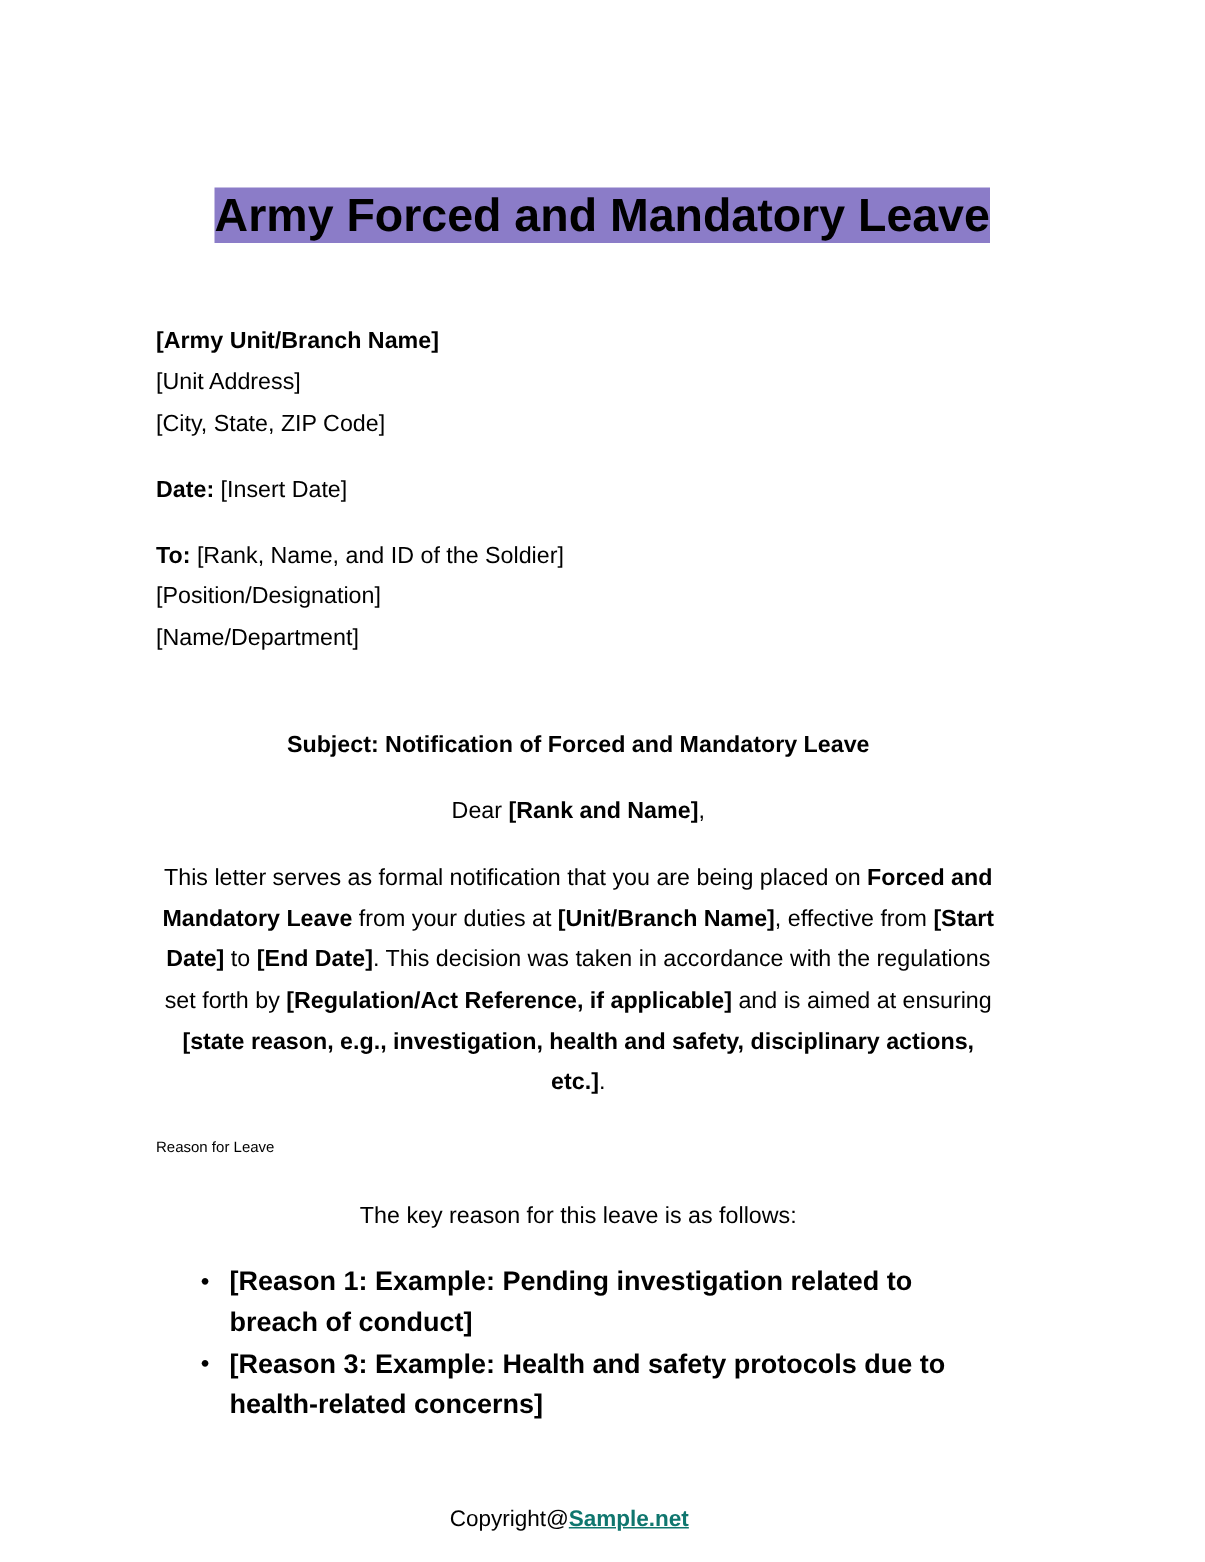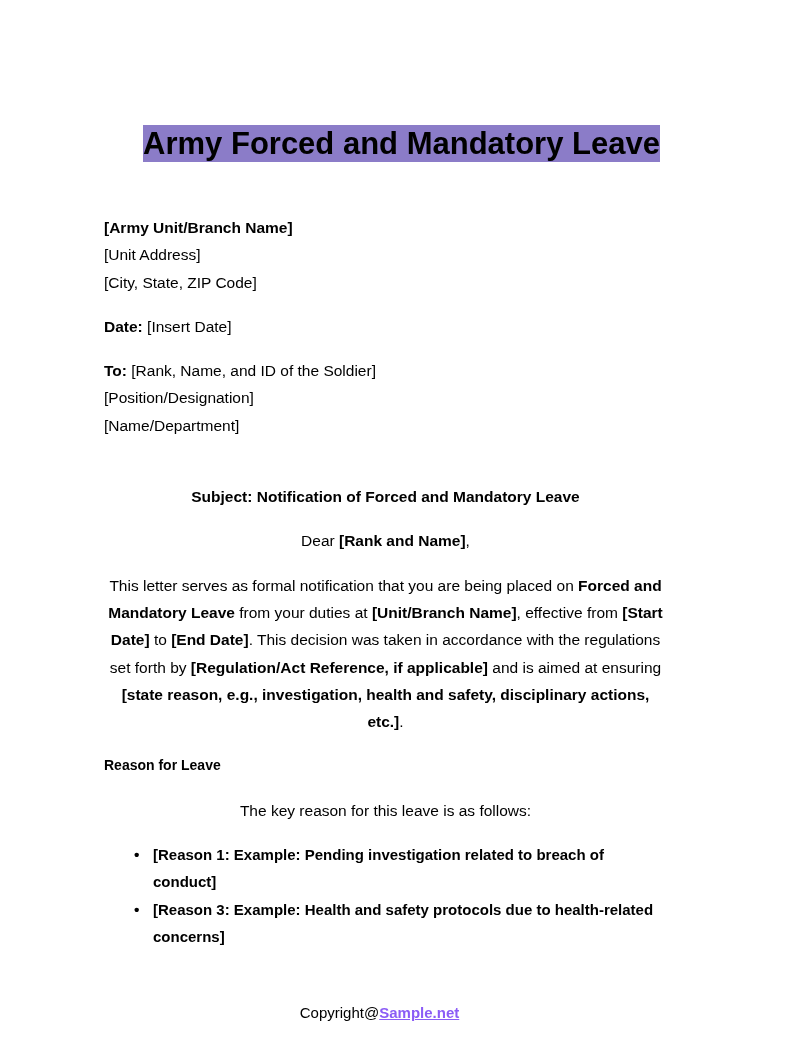--- a/index.html
+++ b/index.html
@@ -58,33 +58,33 @@
   b, .b { font-weight: bold; }
 
   .para {
     font-size: 15.5px;
     line-height: 27.3px;
     text-align: center;
     max-width: 620px;
   }
 
   .section-head {
-    font-size: 14px;
+    font-size: 10px;
     line-height: 27.3px;
-    font-weight: bold;
+    font-weight: normal;
   }
 
   ul.reasons {
     margin: 0;
     padding: 0 0 0 30px;
     list-style: none;
   }
   ul.reasons li {
     position: relative;
-    font-size: 15px;
+    font-size: 18px;
     line-height: 27.3px;
     font-weight: bold;
     padding-left: 19px;
     margin: 0;
     max-width: 570px;
   }
   ul.reasons li::before {
     content: "\2022";
     position: absolute;
     left: 0;
@@ -95,21 +95,21 @@
   }
 
   .footer {
     margin-top: 52px;
     text-align: center;
     font-size: 15px;
     line-height: 22px;
     padding-right: 12px;
   }
   .footer .site-link {
-    color: #8b5cf6;
+    color: #0f766e;
     font-weight: bold;
     text-decoration: underline;
   }
 </style>
 </head>
 <body>
 
 <div class="page">
 
   <h1 class="doc-title"><span class="hl">Army Forced and Mandatory Leave</span></h1>

